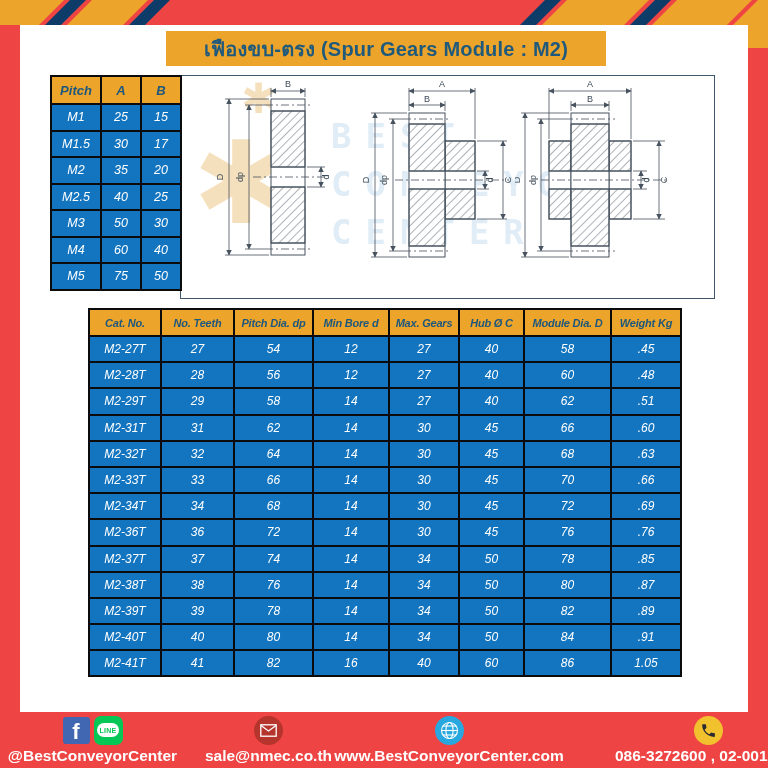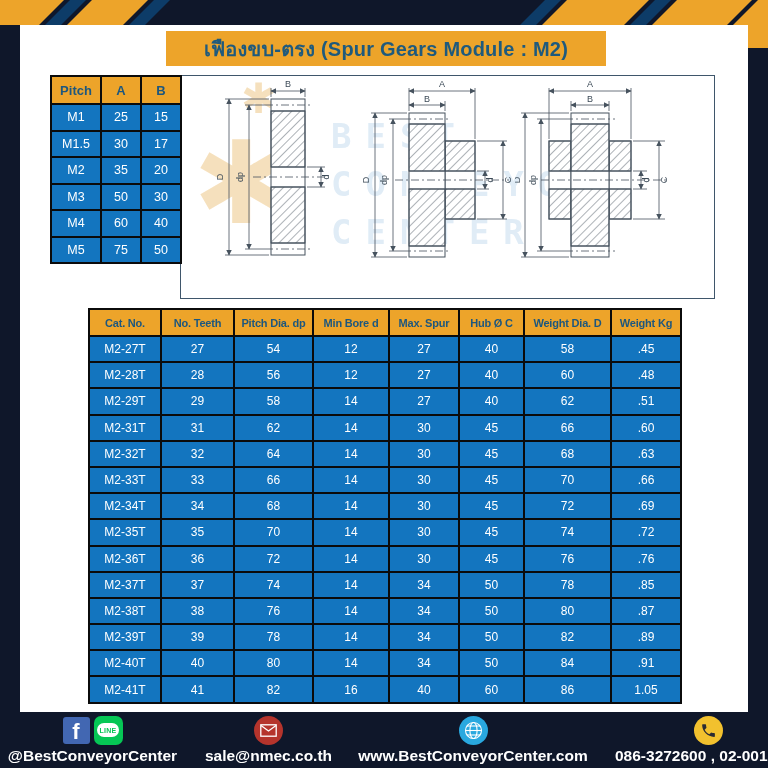--- a/index.html
+++ b/index.html
@@ -1,23 +1,23 @@
 <!DOCTYPE html>
 <html><head>
 <meta charset="utf-8">
 <style>
   html,body{margin:0;padding:0;background:#e8e8e8;}
-  .page{position:relative;width:768px;height:768px;background:#0f172a;overflow:hidden;
+  .page{position:relative;width:768px;height:768px;background:#ef4444;overflow:hidden;
         font-family:"Liberation Sans",sans-serif;}
   .top-stripes{position:absolute;left:0;top:0;z-index:0;}
   .card{position:absolute;left:20px;top:25px;width:728px;height:687px;background:#ffffff;z-index:1;}
   .title-bar{position:absolute;left:166px;top:31px;width:440px;height:35px;background:#eda42a;
              color:#1f5a7d;font-weight:bold;font-size:20px;display:flex;align-items:center;
              justify-content:center;z-index:3;letter-spacing:.2px;}
-  table{border-collapse:collapse;table-layout:fixed;position:absolute;z-index:3;}
+  table{border-collapse:collapse;table-layout:fixed;position:absolute;z-index:3;font-style:italic;}
   th,td{border:2px solid #0b0b0b;text-align:center;padding:0;overflow:hidden;white-space:nowrap;}
   th{background:#eda42a;color:#1d577e;font-weight:bold;}
   td{background:#1375bf;color:#ffffff;}
   .pitch-table{left:50px;top:75px;width:130px;}
   .pitch-table th{height:26px;font-size:13px;}
   .pitch-table td{height:24.5px;font-size:12.5px;}
   .main-table{left:88px;top:308px;width:592px;}
   .main-table th{height:25px;font-size:11px;letter-spacing:-.2px;}
   .main-table td{height:24.2px;font-size:12px;}
   .drawings-box{position:absolute;left:180px;top:75px;width:533px;height:222px;background:#fff;
@@ -87,20 +87,25 @@
           <td>M1.5</td>
           <td>30</td>
           <td>17</td>
         </tr>
         <tr>
           <td>M2</td>
           <td>35</td>
           <td>20</td>
         </tr>
         <tr>
+          <td>M2.5</td>
+          <td>40</td>
+          <td>25</td>
+        </tr>
+        <tr>
           <td>M3</td>
           <td>50</td>
           <td>30</td>
         </tr>
         <tr>
           <td>M4</td>
           <td>60</td>
           <td>40</td>
         </tr>
         <tr>
@@ -286,23 +291,23 @@
         <col style="width:65px">
         <col style="width:87px">
         <col style="width:70px">
     </colgroup>
     <thead>
         <tr>
           <th>Cat. No.</th>
           <th>No. Teeth</th>
           <th>Pitch Dia. dp</th>
           <th>Min Bore d</th>
-          <th>Max. Spur</th>
+          <th>Max. Gears</th>
           <th>Hub Ø C</th>
-          <th>Weight Dia. D</th>
+          <th>Module Dia. D</th>
           <th>Weight Kg</th>
         </tr>
       </thead>
     <tbody>
         <tr>
           <td>M2-27T</td>
           <td>27</td>
           <td>54</td>
           <td>12</td>
           <td>27</td>
@@ -362,30 +367,20 @@
         </tr>
         <tr>
           <td>M2-34T</td>
           <td>34</td>
           <td>68</td>
           <td>14</td>
           <td>30</td>
           <td>45</td>
           <td>72</td>
           <td>.69</td>
-        </tr>
-        <tr>
-          <td>M2-35T</td>
-          <td>35</td>
-          <td>70</td>
-          <td>14</td>
-          <td>30</td>
-          <td>45</td>
-          <td>74</td>
-          <td>.72</td>
         </tr>
         <tr>
           <td>M2-36T</td>
           <td>36</td>
           <td>72</td>
           <td>14</td>
           <td>30</td>
           <td>45</td>
           <td>76</td>
           <td>.76</td>
@@ -459,21 +454,21 @@
         <div class="circle-icon mail-bg">
           <svg width="17" height="13" viewBox="0 0 17 13">
             <rect x="0.8" y="0.8" width="15.4" height="11.4" fill="none" stroke="#ffffff" stroke-width="1.3"></rect>
             <polyline points="1,1.5 8.5,7 16,1.5" fill="none" stroke="#ffffff" stroke-width="1.3"></polyline>
           </svg>
         </div>
       </div>
       <div class="flabel">sale@nmec.co.th</div>
     </div>
 
-    <div class="fsec" style="left:368px;width:210px;align-items:center;">
+    <div class="fsec" style="left:344px;width:210px;align-items:center;">
       <div class="ficons">
         <div class="circle-icon globe-bg">
           <svg width="19" height="19" viewBox="0 0 19 19">
             <g fill="none" stroke="#ffffff" stroke-width="1.1">
               <circle cx="9.5" cy="9.5" r="8"></circle>
               <ellipse cx="9.5" cy="9.5" rx="3.6" ry="8"></ellipse>
               <line x1="1.5" y1="9.5" x2="17.5" y2="9.5"></line>
               <line x1="2.6" y1="5" x2="16.4" y2="5"></line>
               <line x1="2.6" y1="14" x2="16.4" y2="14"></line>
             </g>

